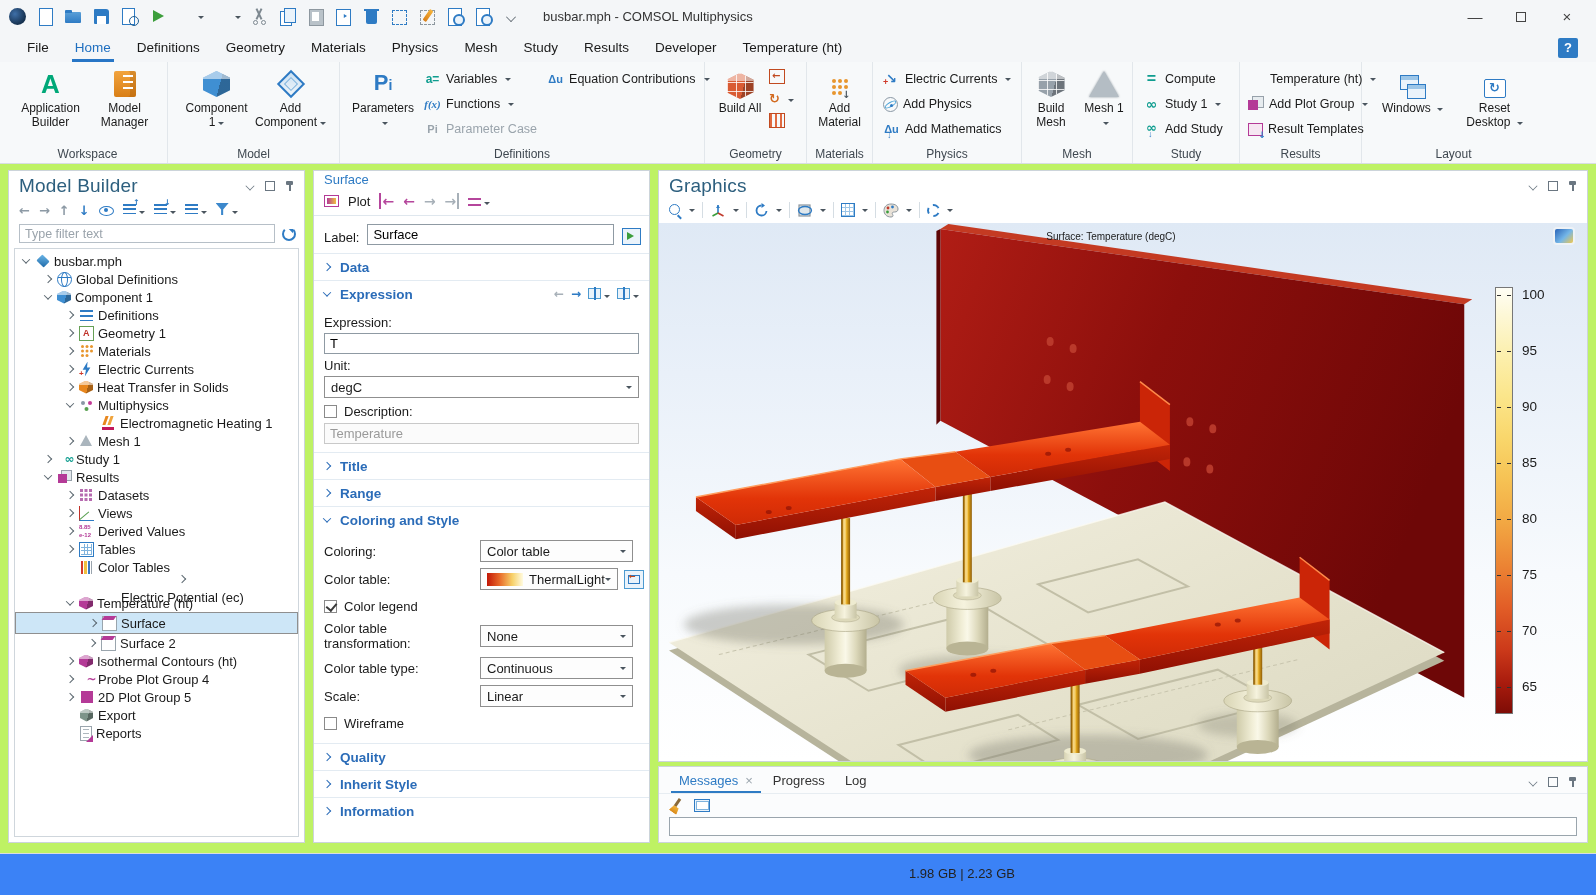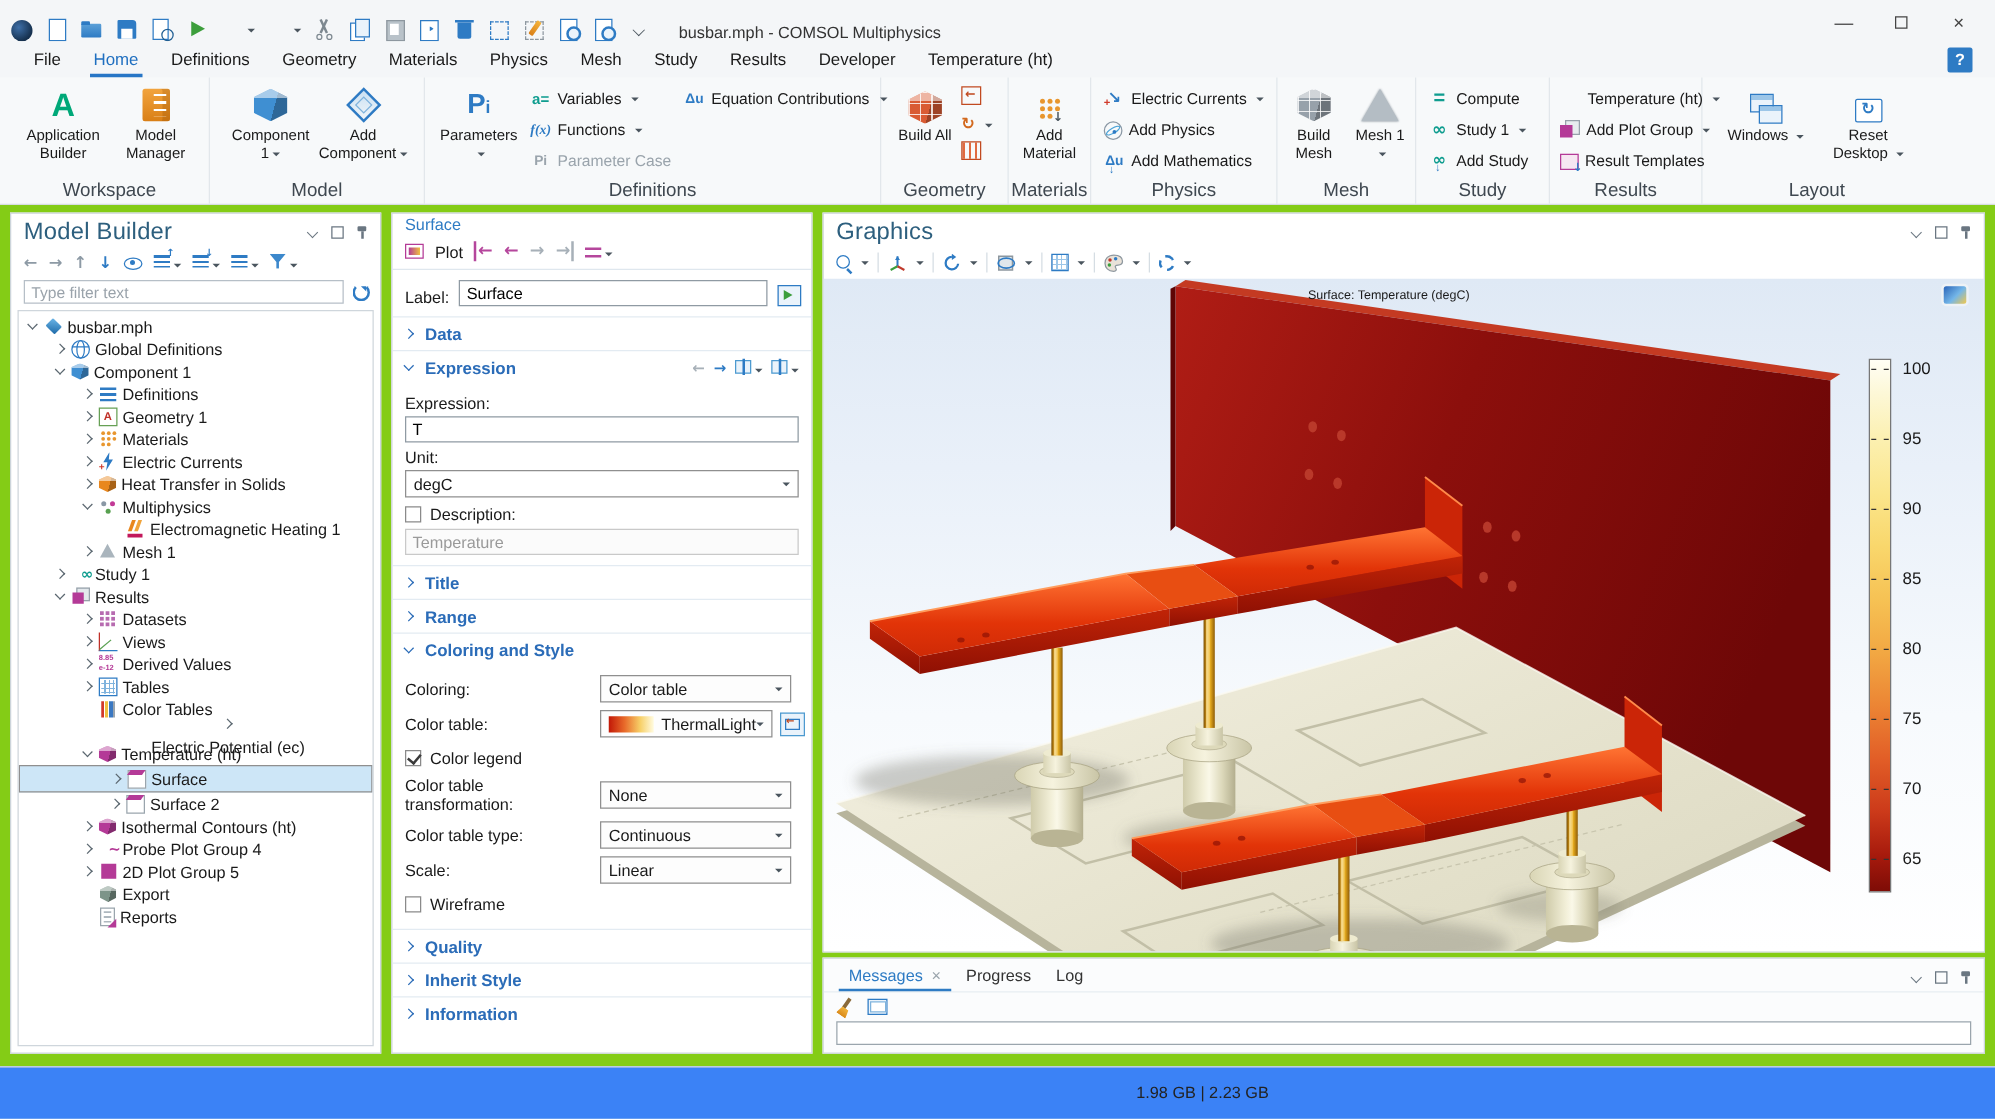--- a/index.html
+++ b/index.html
@@ -1,21 +1,21 @@
 <!DOCTYPE html>
 <html><head>
 <meta charset="utf-8">
 <style>
 *{box-sizing:border-box;margin:0;padding:0}
 html,body{width:1596px;height:895px;overflow:hidden}
 body{font-family:"Liberation Sans","DejaVu Sans",sans-serif;font-size:13px;color:#1a1a1a;background:#e9edf0}
 .win{position:absolute;inset:0;background:#f4f6f8}
 
 
-.titlebar{position:absolute;left:0;top:0;right:0;height:33px;display:flex;align-items:flex-end;background:#f4f6f8}
+.titlebar{position:absolute;left:0;top:0;right:0;height:33px;display:flex;align-items:center;background:#f4f6f8}
 .appicon{width:17px;height:17px;border-radius:50%;margin:0 10px 0 9px;background:radial-gradient(circle at 35% 35%,#3e6fa8,#16314f 70%);flex:none}
 .qat{display:flex;align-items:center;gap:9px}
 .qi{width:19px;height:19px;position:relative;display:inline-block;flex:none;cursor:default}
 .cr{display:inline-block;width:0;height:0;border:3.5px solid transparent;border-top-color:#4a555e;position:relative;top:2px;margin-left:3px}
 .cr.sm{border-width:3px}
 .wtitle{margin-left:22px;color:#333;font-size:13px}
 .wcontrols{margin-left:auto;display:flex;align-items:center;gap:0;padding-right:6px}
 .wc{width:46px;height:30px;display:flex;align-items:center;justify-content:center;color:#444;font-size:15px}
 .wc .box{width:10px;height:10px;border:1.3px solid #444}
 
@@ -53,21 +53,21 @@
 
 .menubar{position:absolute;left:0;top:33px;right:0;height:29px;display:flex;align-items:stretch;padding-left:14px;background:#f4f6f8}
 .mtab{padding:0 13px;display:flex;align-items:center;font-size:13.5px;color:#1a1a1a;position:relative;cursor:default}
 .mtab.active{color:#1f6fc0}
 .mtab.active:after{content:"";position:absolute;left:10px;right:10px;bottom:0;height:3px;background:#2776c6}
 .helpbtn{margin-left:auto;margin-right:18px;align-self:center;width:20px;height:20px;background:#2e7bc4;color:#fff;font-weight:bold;text-align:center;line-height:20px;border-radius:2px}
 
 
 .ribbon{position:absolute;left:0;top:62px;right:0;height:102px;background:#f7f9fa;border-bottom:1px solid #d8dde2}
 .rg{position:absolute;top:0;bottom:0;border-right:1px solid #e2e7eb}
-.rg-label{position:absolute;left:0;right:0;bottom:2px;text-align:center;font-size:15px;color:#3f4850}
+.rg-label{position:absolute;left:0;right:0;bottom:2px;text-align:center;font-size:12px;color:#3f4850}
 .rg-items{position:absolute;left:0;right:0;top:4px;bottom:20px;display:flex;align-items:flex-start;justify-content:center;gap:2px}
 .bb{width:72px;display:flex;flex-direction:column;align-items:center;text-align:center;cursor:default}
 .bb .bica{height:36px;display:flex;align-items:center;justify-content:center}
 .bb .bl{font-size:12px;line-height:13.5px;color:#1a1a1a;max-width:74px}
 .scol{display:flex;flex-direction:column;justify-content:flex-start;gap:5px;padding-top:3px}
 .sr{display:flex;align-items:center;gap:5px;font-size:12.5px;height:20px;white-space:nowrap;cursor:default}
 .sr.dis{color:#9aa4ac}
 .sic{width:17px;height:16px;position:relative;flex:none;display:inline-block;text-align:center}
 
 
@@ -113,21 +113,21 @@
 .icWins:after{content:"";position:absolute;right:0;bottom:0;width:17px;height:13px;border:1.6px solid #2e7bc4;background:linear-gradient(#9cc6e8 0 4px,#eaf3fb 4px)}
 .icReset{width:22px;height:19px;border:1.8px solid #2e7bc4;border-radius:2px;position:relative;margin-top:8px;background:#fff}
 .icReset:before{content:"\21BB";position:absolute;left:0;right:0;top:-2px;text-align:center;color:#2e7bc4;font:bold 13px/19px "DejaVu Sans",sans-serif}
 .ic-apg{width:16px;height:16px}
 .ic-apg:before{content:"";position:absolute;left:4px;top:0;width:10px;height:10px;border:1.5px solid #97a1aa;background:#e7ecef}
 .ic-apg:after{content:"";position:absolute;left:0;top:4px;width:10px;height:10px;background:#b43a97}
 .ic-rt{width:15px;height:13px;border:1.5px solid #b43a97;background:#f6e7f2}
 .ic-rt:after{content:"\2193";position:absolute;right:-4px;bottom:-5px;color:#2e7bc4;font:bold 9px/9px "DejaVu Sans",sans-serif}
 
 
-.main{position:absolute;left:0;top:164px;right:0;height:689px;background:#84cc16}
+.main{position:absolute;left:0;top:164px;right:0;height:689px;background:#bef264}
 .panel{position:absolute;background:#fff;border:1px solid #ccd4da}
 .p-head{display:flex;align-items:center;padding:4px 8px 0 10px}
 .p-title{font-size:19px;color:#2d5f7e;letter-spacing:.2px}
 .p-ctrl{margin-left:auto;display:flex;align-items:center;gap:8px}
 .pc{width:12px;height:12px;position:relative;display:inline-block}
 .pc-min:before{content:"";position:absolute;left:2px;top:2px;width:7px;height:7px;border-right:1.6px solid #6a7681;border-bottom:1.6px solid #6a7681;transform:rotate(45deg) scale(.8)}
 .pc-float:before{content:"";position:absolute;inset:1px;border:1.5px solid #6a7681}
 .pc-pin:before{content:"";position:absolute;left:2px;top:1px;width:7px;height:4px;background:#6a7681;border-radius:1px}
 .pc-pin:after{content:"";position:absolute;left:5px;top:5px;width:1.6px;height:6px;background:#6a7681}
 

